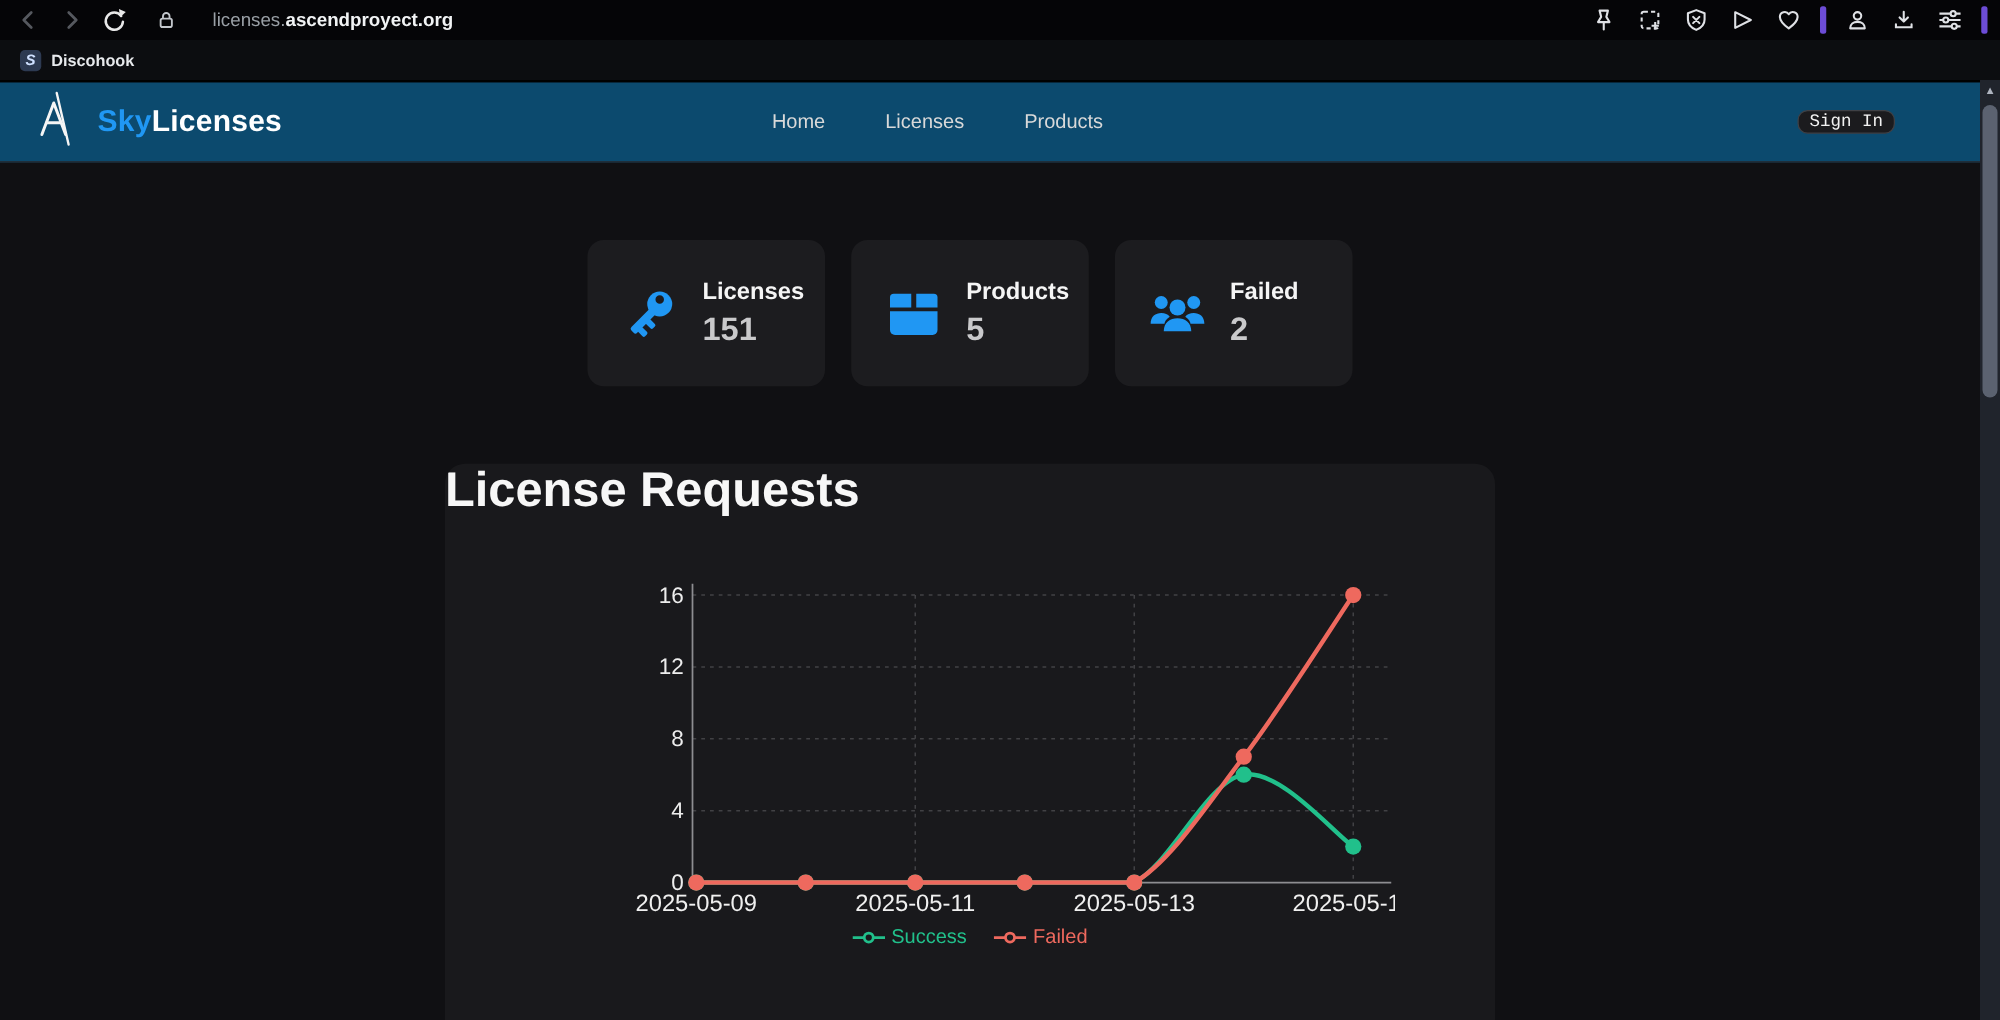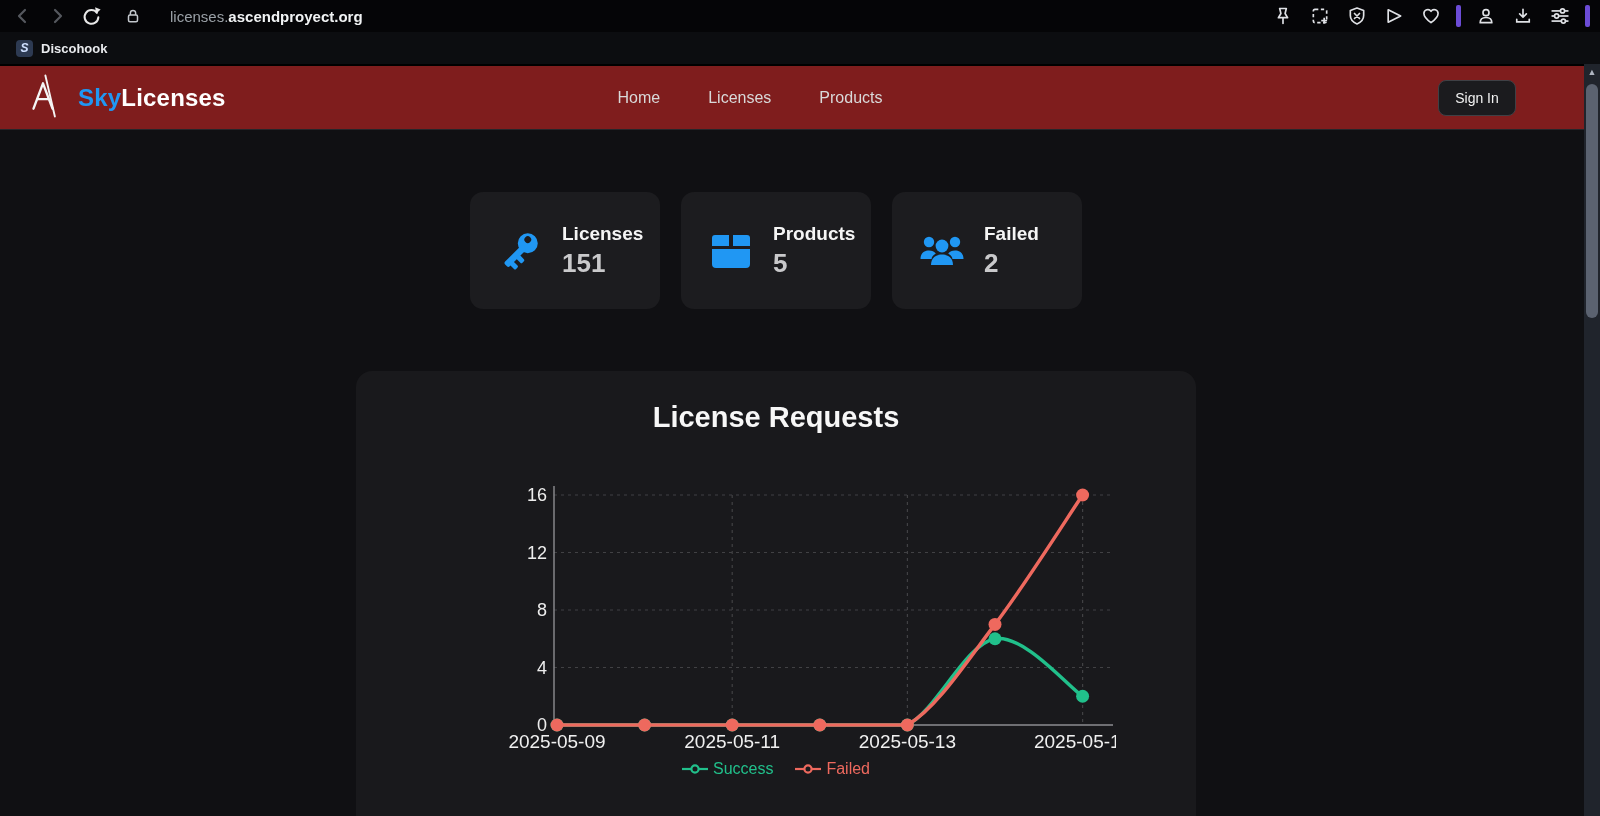--- a/index.html
+++ b/index.html
@@ -17,45 +17,45 @@
   .accent-bar { width:5px; height:22px; border-radius:2px; background:#6c4cd6; }
 
   .bookmarks-bar { height:32px; background:#0c0d10; display:flex; align-items:center; padding:0 8px; }
   .bookmark { display:flex; align-items:center; gap:8px; padding:3px 8px; border-radius:4px; }
   .favicon { width:17px; height:17px; border-radius:4px; background:#2d3a52; display:flex; align-items:center; justify-content:center;
              color:#cfe0ff; font-size:12px; font-weight:700; font-style:italic; }
   .bookmark-label { color:#e8eaed; font-size:13px; font-weight:600; }
   .chrome-divider { height:2px; background:#000; }
 
   
-  .site-header { position:relative; height:64px; width:1584px; background:#7f1d1d; border-bottom:1px solid #26262a;
+  .site-header { position:relative; height:64px; width:1584px; background:#0c4a6e; border-bottom:1px solid #26262a;
                  display:flex; align-items:center; padding:0 24px; }
   .brand { display:flex; align-items:center; gap:16px; }
   .brand-name { font-size:24px; font-weight:800; letter-spacing:.2px; }
   .brand-sky { color:#2097f3; }
   .brand-rest { color:#ffffff; }
   .main-nav { position:absolute; left:750px; transform:translateX(-50%); display:flex; gap:48px; }
   .nav-link { color:#d9d9d9; font-size:16px; cursor:pointer; }
-  .signin-btn { margin-left:auto; margin-right:44px; width:78px; height:36px; border-radius:8px;
+  .signin-btn { margin-left:auto; margin-right:44px; width:78px; height:19px; border-radius:8px;
                 border:1px solid #3f4045; background:#1b1b1e; color:#f2f2f2; font-size:14px;
-                font-family:Liberation Sans, sans-serif; cursor:pointer; }
+                font-family:Liberation Mono, monospace; cursor:pointer; }
 
   
   .page { width:1584px; height:686px; background:#101013; overflow:hidden; }
   .content { width:840px; margin:0 auto; transform:translateX(-16px); }
 
   .stats-row { display:flex; gap:21px; justify-content:center; margin-top:62px; }
   .stat-card { width:190px; height:117px; background:#1c1c1f; border-radius:13px;
                display:flex; align-items:center; padding:0 26px; gap:18px; }
   .stat-icon { width:48px; height:48px; flex:0 0 auto; }
   .stat-label { color:#f5f5f5; font-size:19px; font-weight:800; }
   .stat-value { color:#c9c9cb; font-size:26px; font-weight:800; margin-top:3px; }
 
   .chart-card { margin-top:62px; width:840px; height:520px; background:#19191c; border-radius:16px; overflow:hidden; }
-  .chart-title { margin-top:30px; text-align:center; color:#f7f7f7; font-size:29px; font-weight:800; }
+  .chart-title { color:#f7f7f7; font-size:39px; font-weight:800; }
   .chart-wrap { margin-top:38px; margin-left:135px; width:625px; height:282px; }
   svg.chart { overflow:hidden; display:block; }
   .grid { stroke:#414144; stroke-width:1.2; stroke-dasharray:3 4; }
   .axis { stroke:#8d8d91; stroke-width:1.4; }
   .ytick { fill:#ededed; font-size:18px; text-anchor:end; font-family:"Liberation Sans",sans-serif; }
   .xtick { fill:#f0f0f0; font-size:19px; text-anchor:middle; font-family:"Liberation Sans",sans-serif; }
   .legend { display:flex; justify-content:center; gap:22px; margin-top:6px; }
   .legend-item { display:flex; align-items:center; gap:5px; font-size:16px; cursor:pointer; }
 
   

